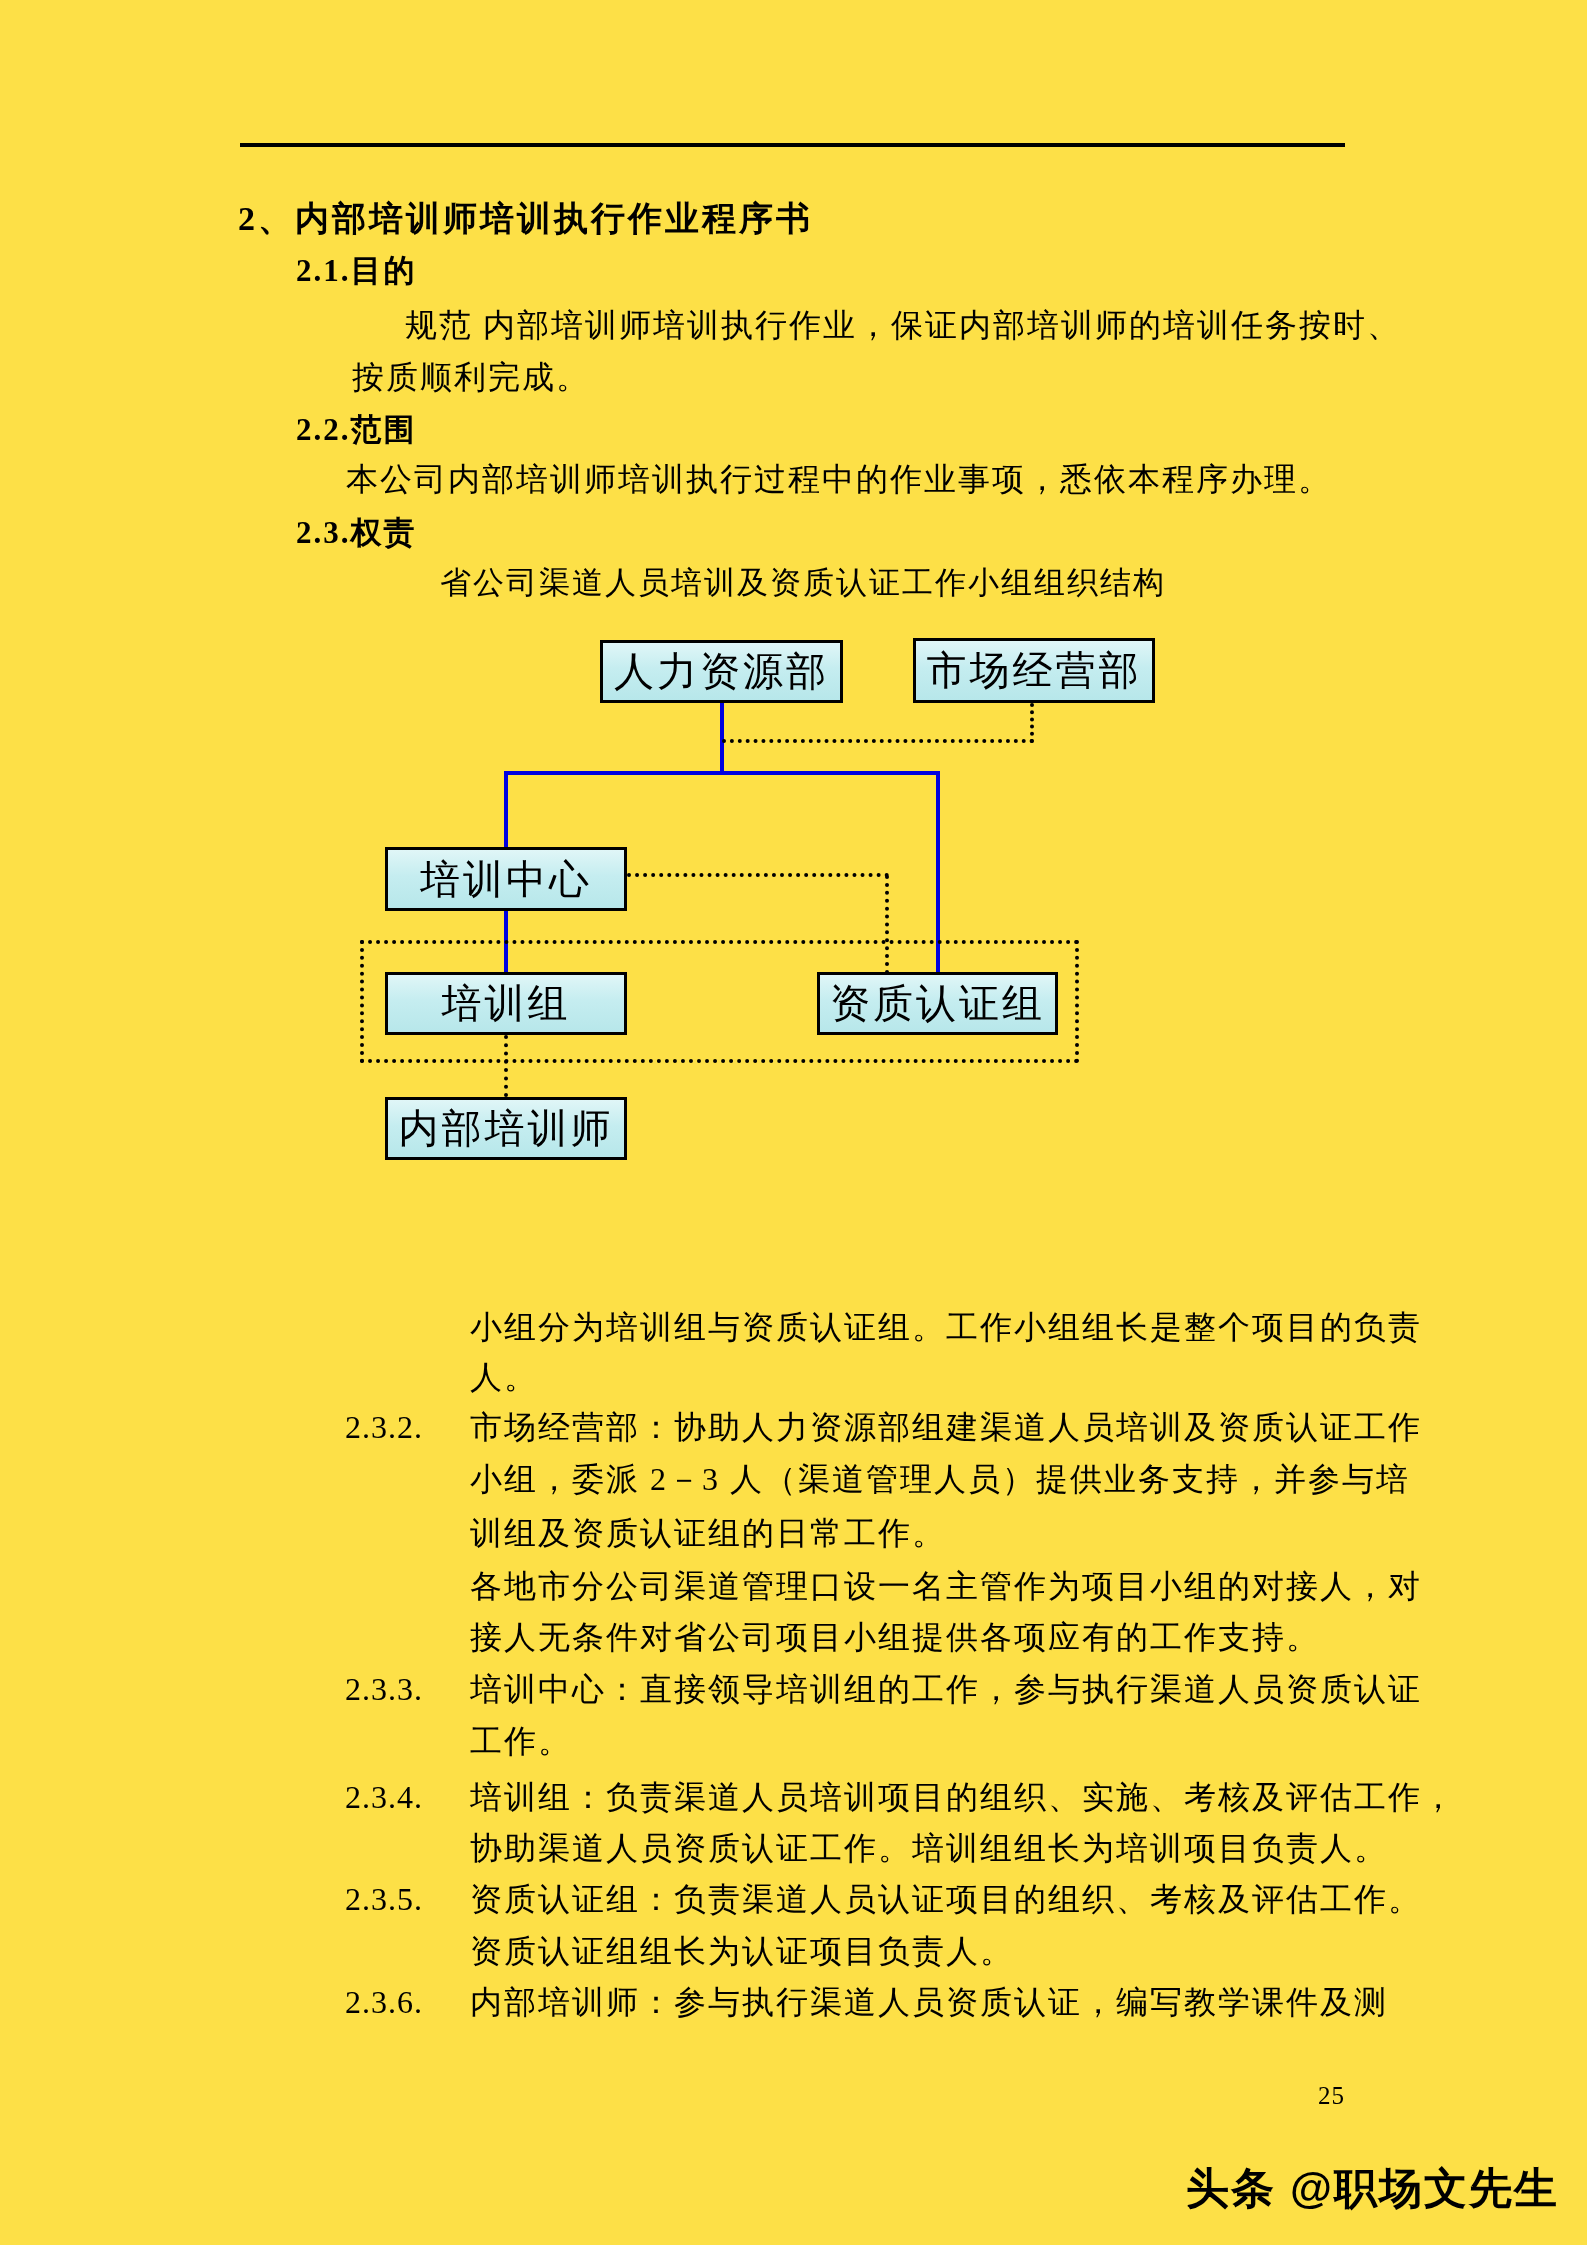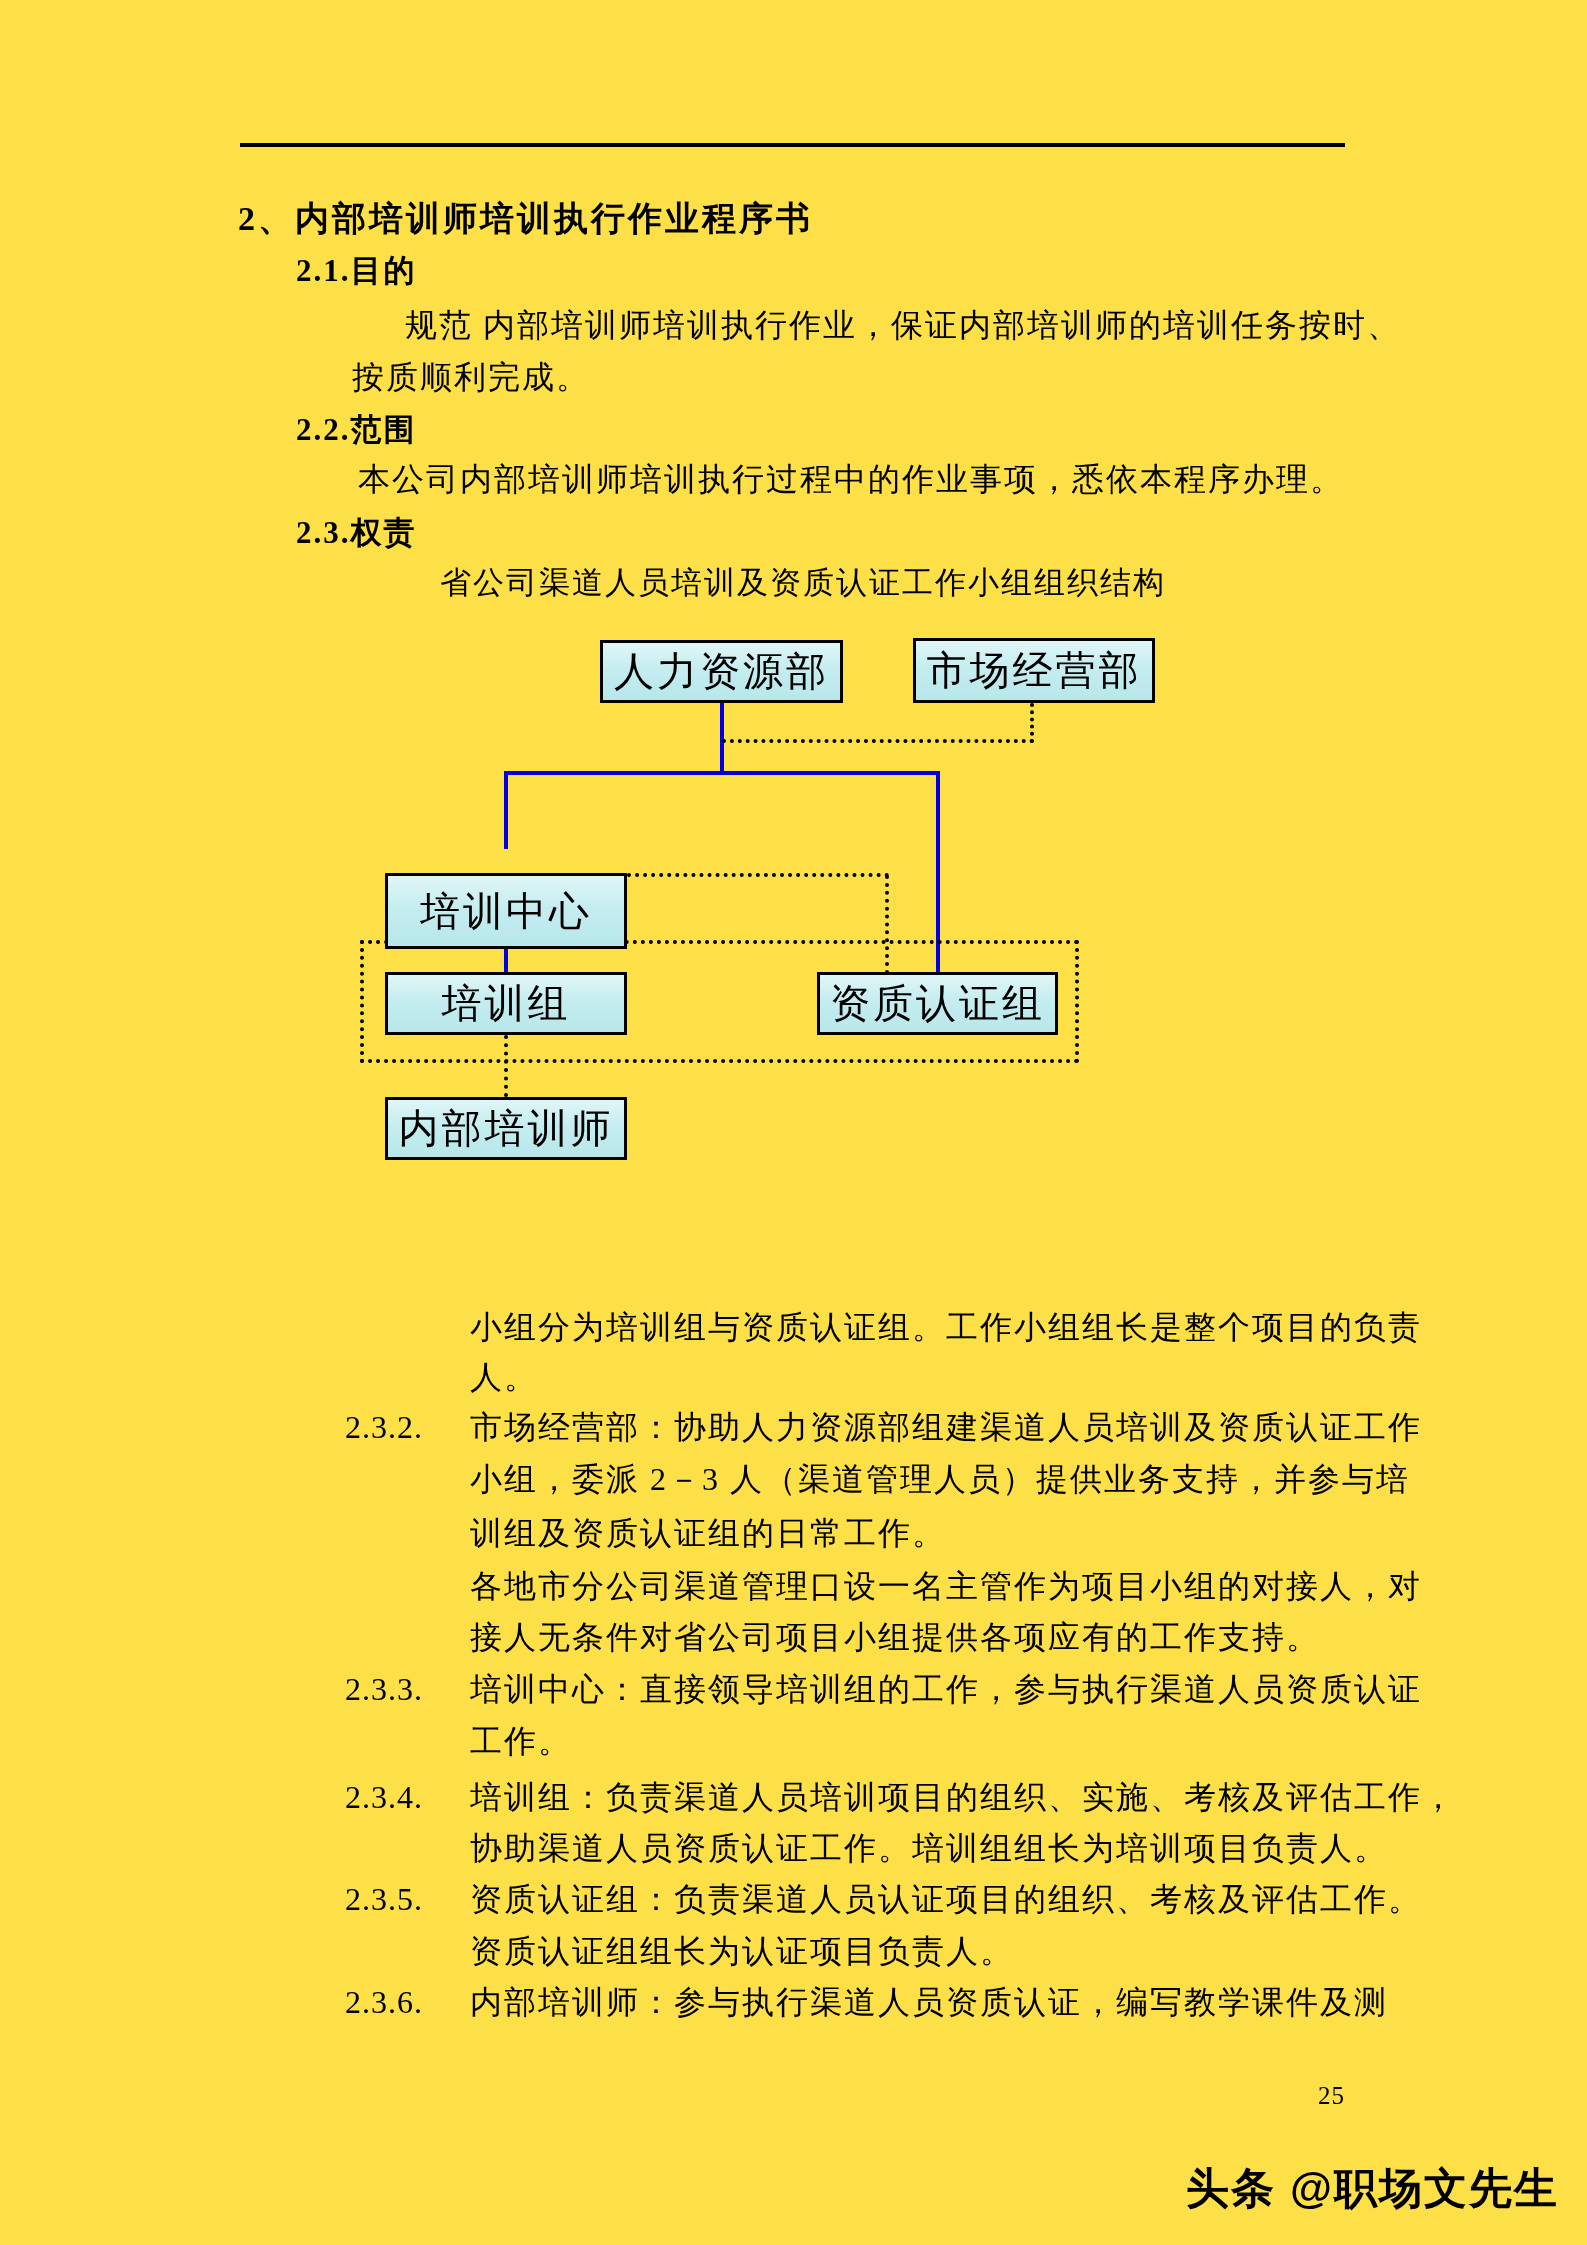--- a/index.html
+++ b/index.html
@@ -48,41 +48,41 @@
 
   <div class="rule"></div>
 
   <div class="abs doc-title">2、内部培训师培训执行作业程序书</div>
 
   <div class="abs h2" style="top:250px">2.1.目的</div>
   <div class="abs body-line" style="left:405px;top:304px">规范 内部培训师培训执行作业，保证内部培训师的培训任务按时、</div>
   <div class="abs body-line" style="left:352px;top:356px">按质顺利完成。</div>
 
   <div class="abs h2" style="top:409px">2.2.范围</div>
-  <div class="abs body-line" style="left:358px;top:458px">本公司内部培训师培训执行过程中的作业事项，悉依本程序办理。</div>
+  <div class="abs body-line" style="left:346px;top:458px">本公司内部培训师培训执行过程中的作业事项，悉依本程序办理。</div>
 
   <div class="abs h2" style="top:512px">2.3.权责</div>
   <div class="abs caption">省公司渠道人员培训及资质认证工作小组组织结构</div>
 
   <div class="bl" style="left:720px;top:703px;width:4px;height:72px"></div>
   <div class="bl" style="left:506px;top:771px;width:434px;height:4px"></div>
   <div class="bl" style="left:504px;top:771px;width:4px;height:78px"></div>
   <div class="bl" style="left:504px;top:909px;width:4px;height:65px"></div>
   <div class="bl" style="left:936px;top:771px;width:4px;height:203px"></div>
 
   <div class="dv" style="left:1030px;top:703px;height:40px"></div>
   <div class="dh" style="left:722px;top:739px;width:312px"></div>
   <div class="dh" style="left:627px;top:873px;width:262px"></div>
   <div class="dv" style="left:885px;top:875px;height:99px"></div>
   <div class="dv" style="left:504px;top:1035px;height:62px"></div>
   <div class="drect" style="left:360px;top:940px;width:711px;height:115px"></div>
 
   <div class="node" style="left:600px;top:640px;width:243px;height:63px">人力资源部</div>
   <div class="node" style="left:913px;top:638px;width:242px;height:65px">市场经营部</div>
-  <div class="node" style="left:385px;top:873px;width:242px;height:76px">培训中心</div>
+  <div class="node" style="left:385px;top:847px;width:242px;height:64px">培训中心</div>
   <div class="node" style="left:385px;top:972px;width:242px;height:63px">培训组</div>
   <div class="node" style="left:817px;top:972px;width:241px;height:63px">资质认证组</div>
   <div class="node" style="left:385px;top:1097px;width:242px;height:63px">内部培训师</div>
 
   <div class="line" style="top:1306px">小组分为培训组与资质认证组。工作小组组长是整个项目的负责</div>
   <div class="line" style="top:1356px">人。</div>
 
   <div class="line num" style="top:1406px"><span class="label">2.3.2.</span><span>市场经营部：协助人力资源部组建渠道人员培训及资质认证工作</span></div>
   <div class="line" style="top:1458px">小组，委派 2－3 人（渠道管理人员）提供业务支持，并参与培</div>
   <div class="line" style="top:1512px">训组及资质认证组的日常工作。</div>

